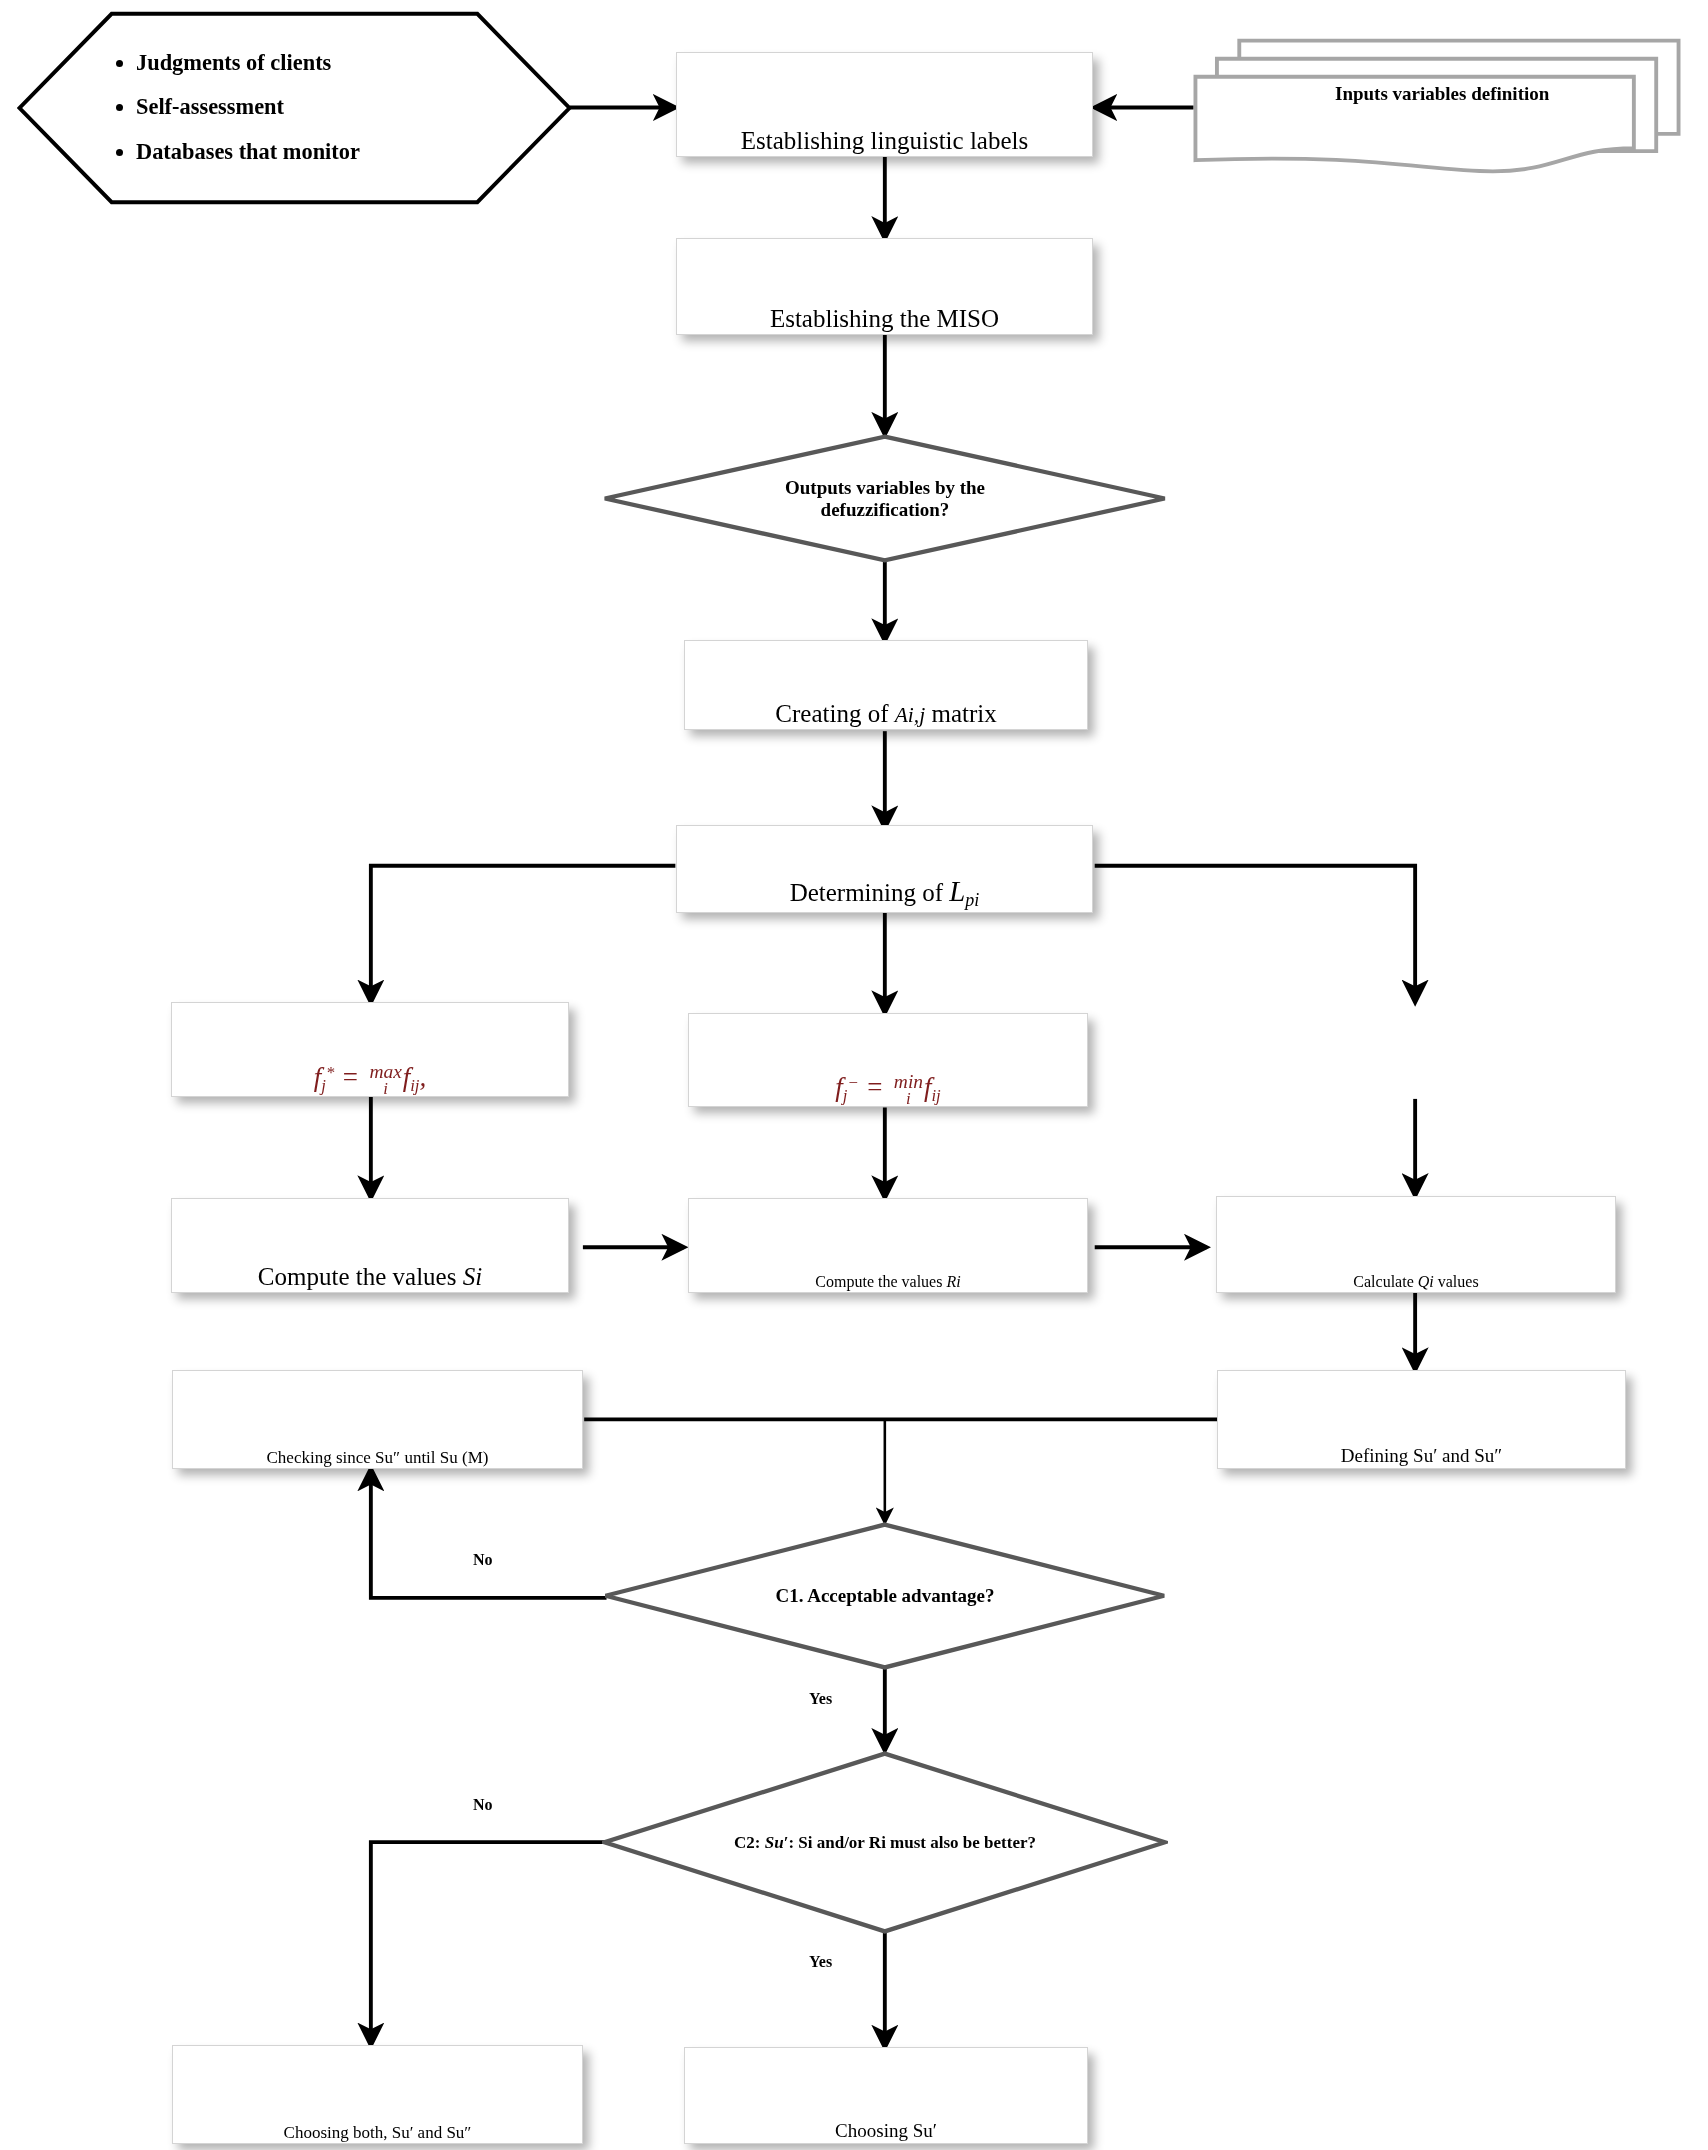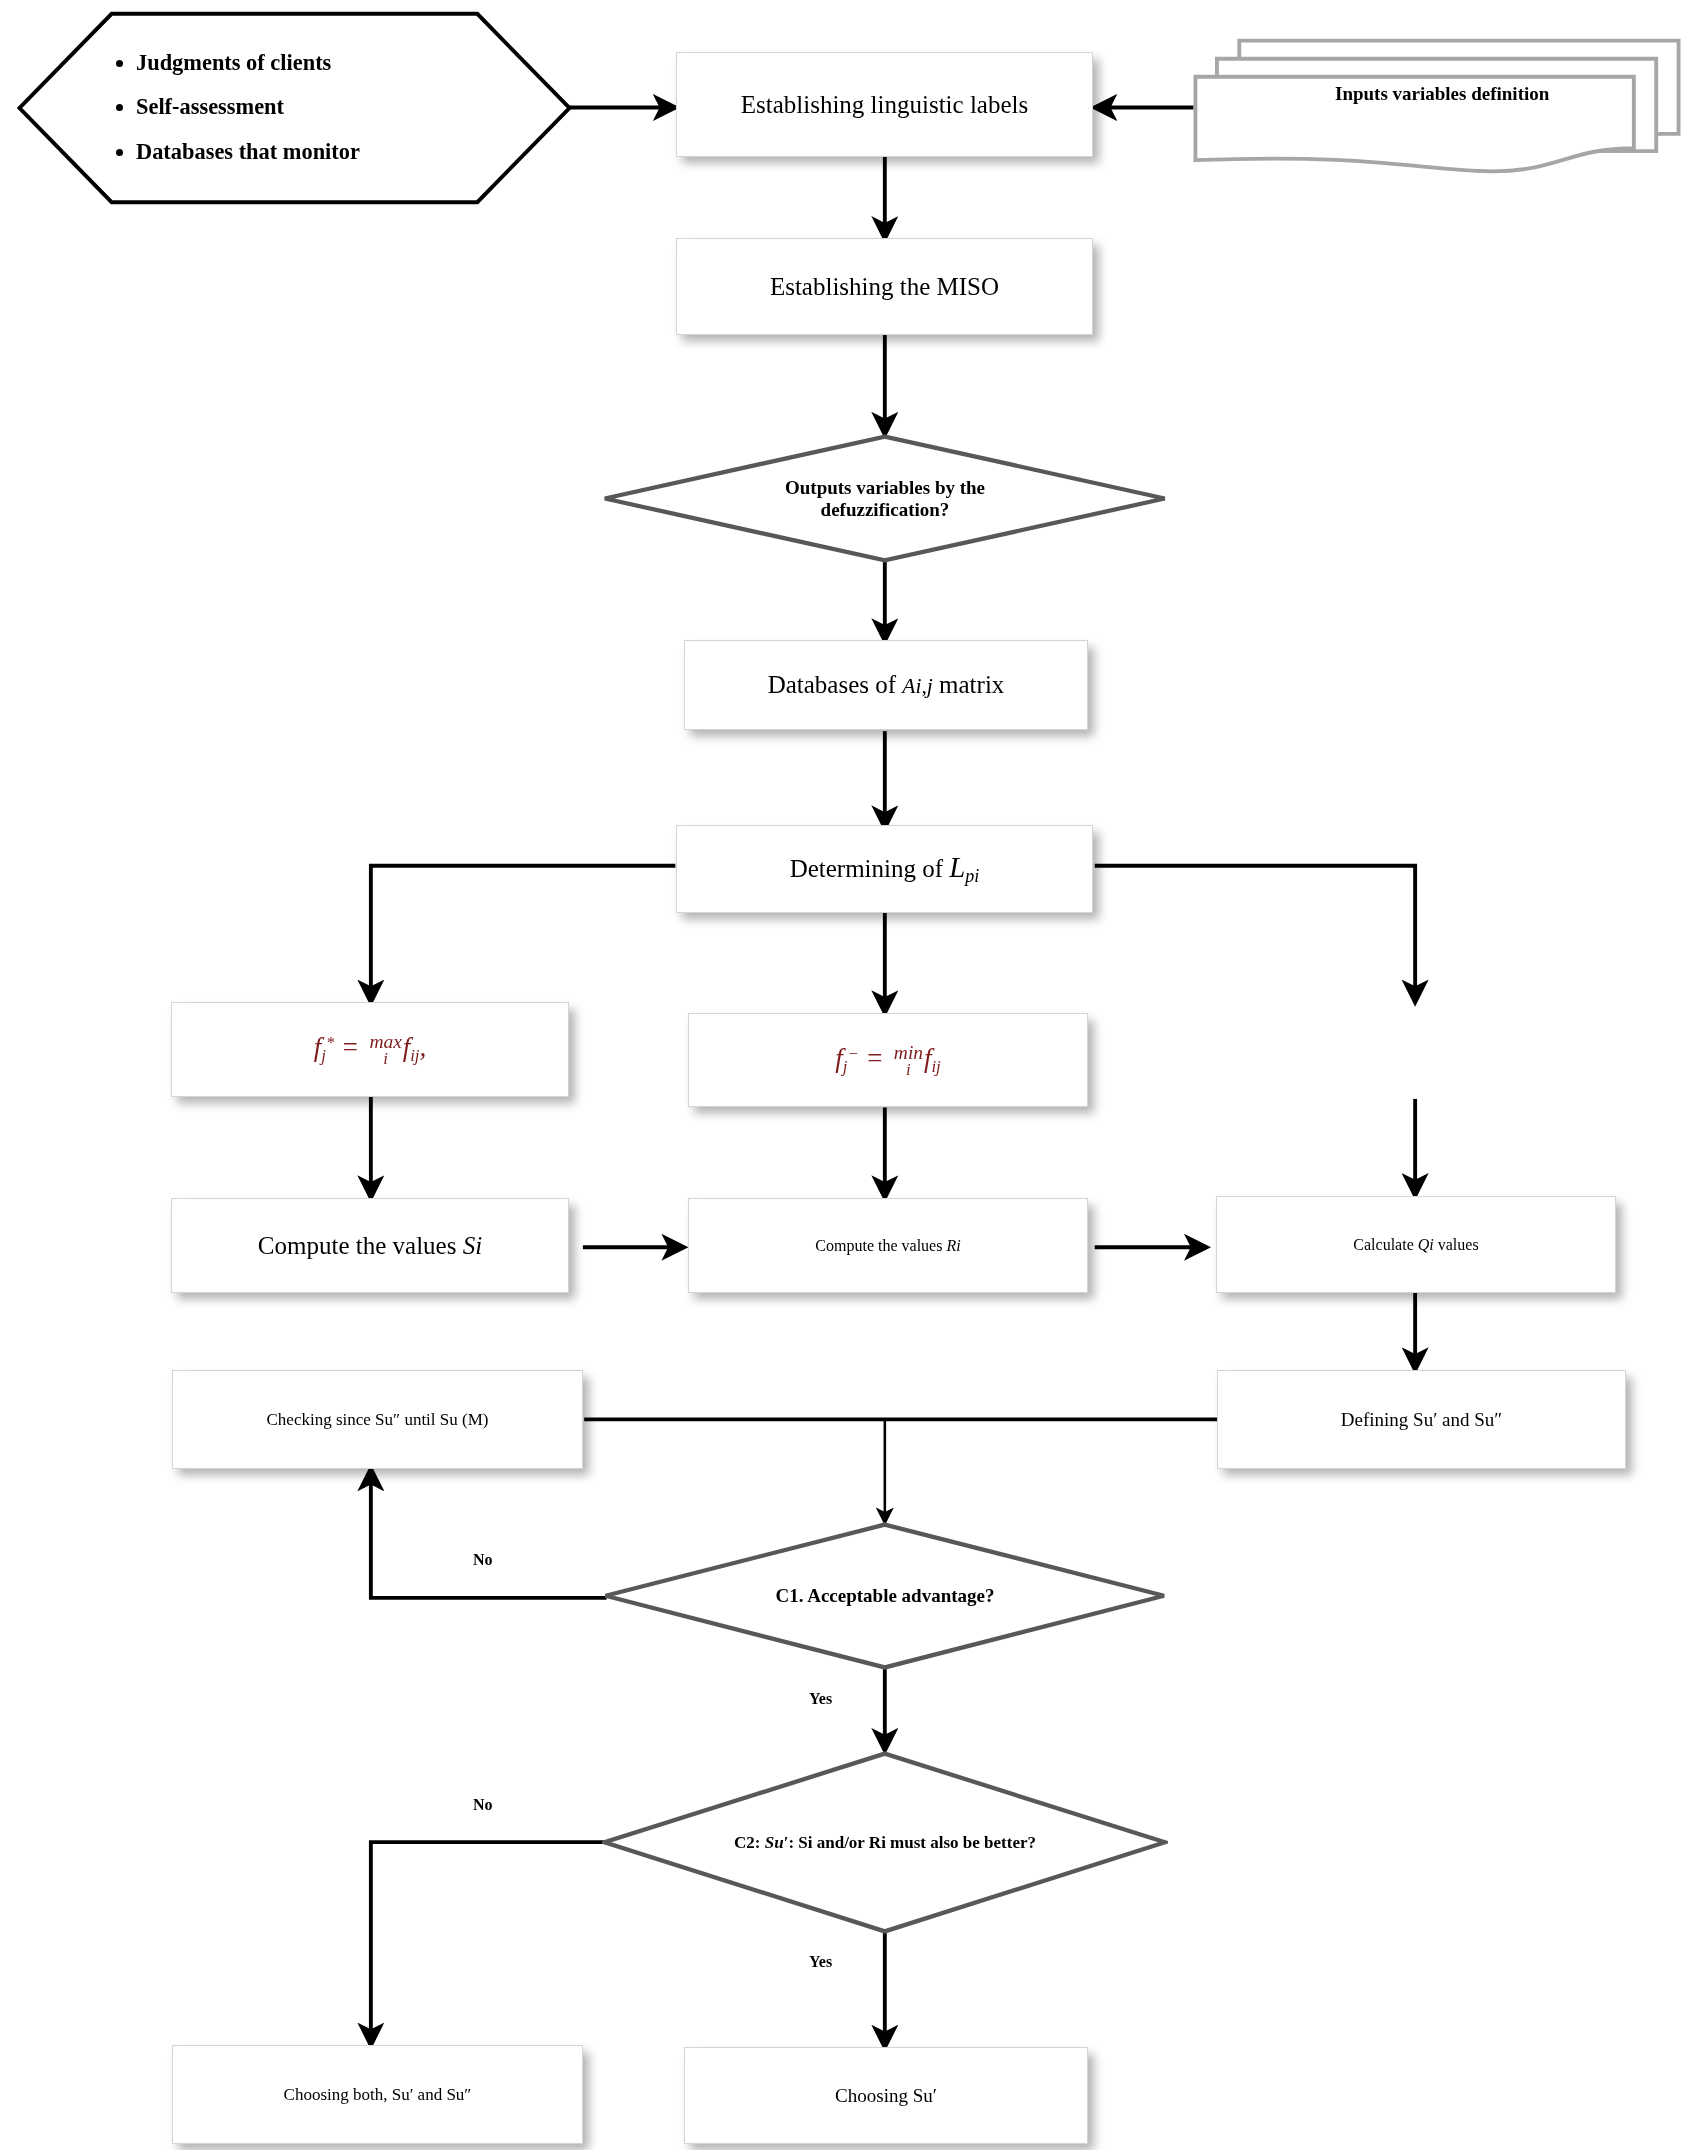--- a/index.html
+++ b/index.html
@@ -19,21 +19,21 @@
     position: absolute;
     left: 0; top: 0;
     width: 1709px;
     height: 2172px;
     pointer-events: none;
   }
   .node {
     position: absolute;
     box-sizing: border-box;
     display: flex;
-    align-items: center;
+    align-items: flex-end;
     justify-content: center;
     text-align: center;
   }
   
   .proc {
     background: #ffffff;
     border: 0.9px solid #d4d4d4;
     box-shadow: 6px 6.9px 9.5px rgba(0,0,0,0.30);
   }
   .proc .txt {
@@ -235,21 +235,21 @@
     <div class="dmd-text">
       <span class="fs-sm bold">
         <span>Outputs variables by the</span><br>
         <span>defuzzification?</span>
       </span>
     </div>
   </div>
 
   <div class="node proc" style="left:684px; top:640px; width:404px; height:90px;">
     <span class="txt fs-lg">
-      <span>Databases of </span><i style="font-size:0.86em;">Ai,j</i><span> matrix</span>
+      <span>Creating of </span><i style="font-size:0.86em;">Ai,j</i><span> matrix</span>
     </span>
   </div>
 
   <div class="node proc" style="left:676px; top:825px; width:417px; height:88px;">
     <span class="txt fs-lg">
       <span>Determining of </span><i style="font-size:1.15em;">L</i><i style="font-size:0.72em; vertical-align:-0.28em;">pi</i>
     </span>
   </div>
 
   <div class="node proc" style="left:171px; top:1002px; width:398px; height:95px;">

